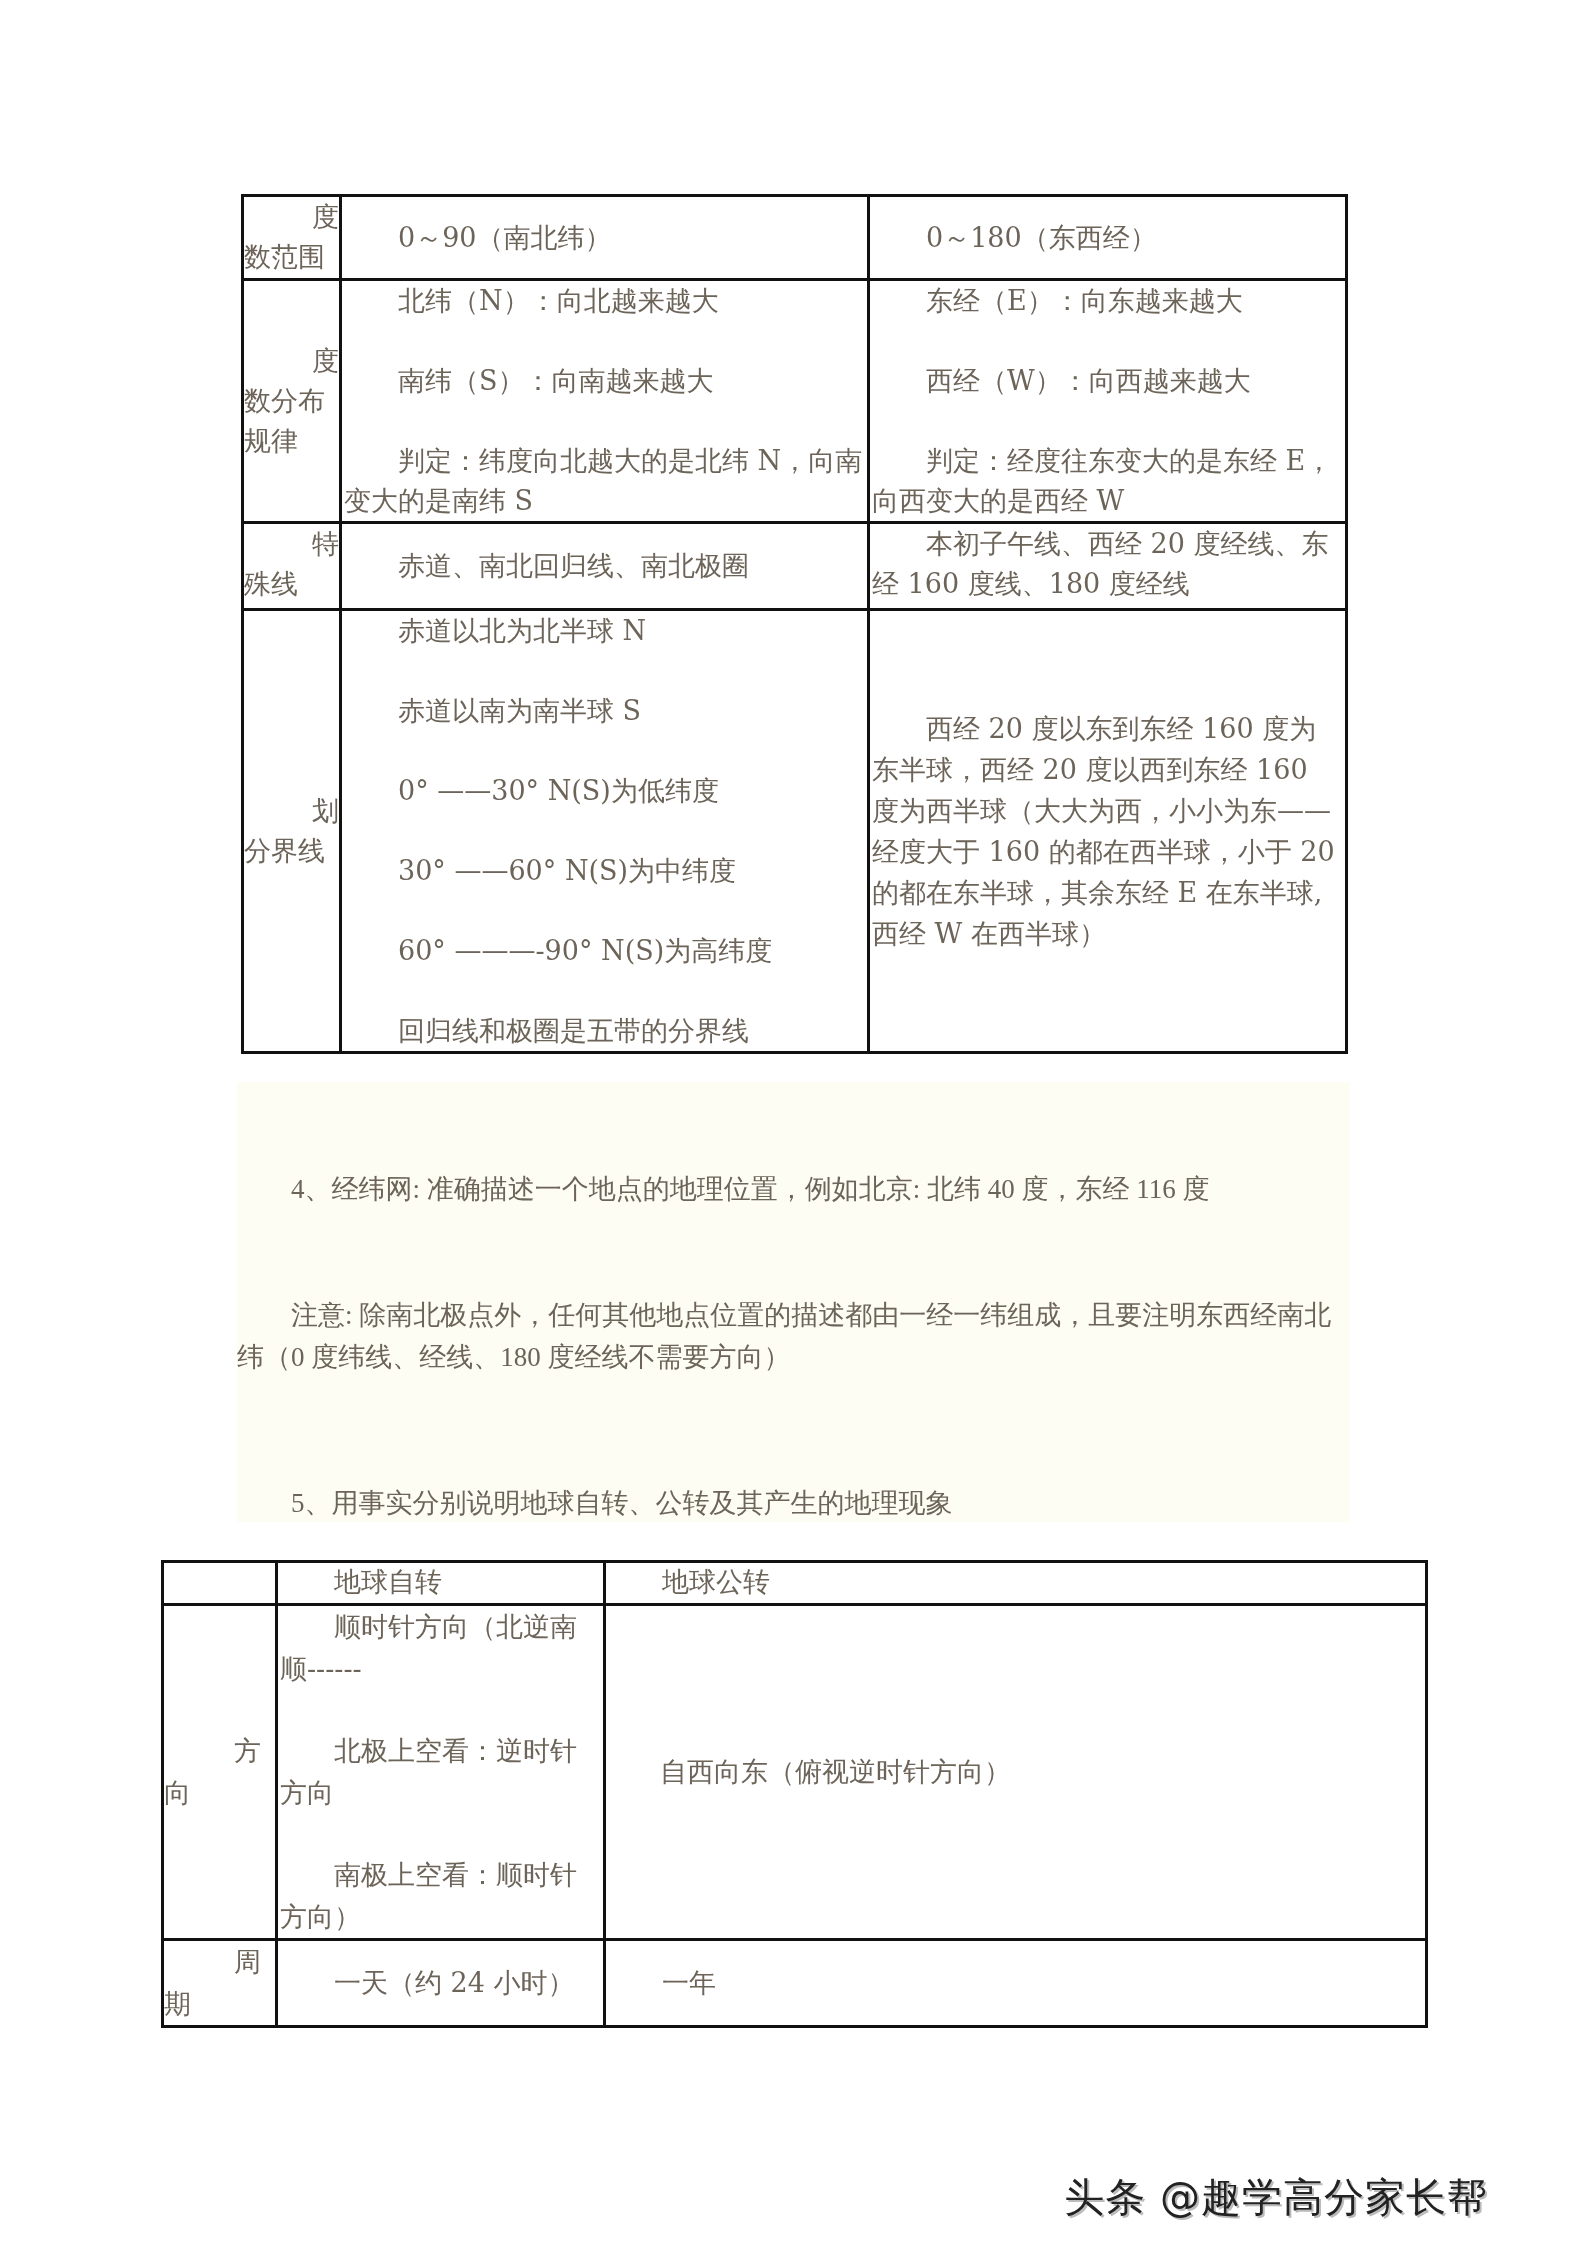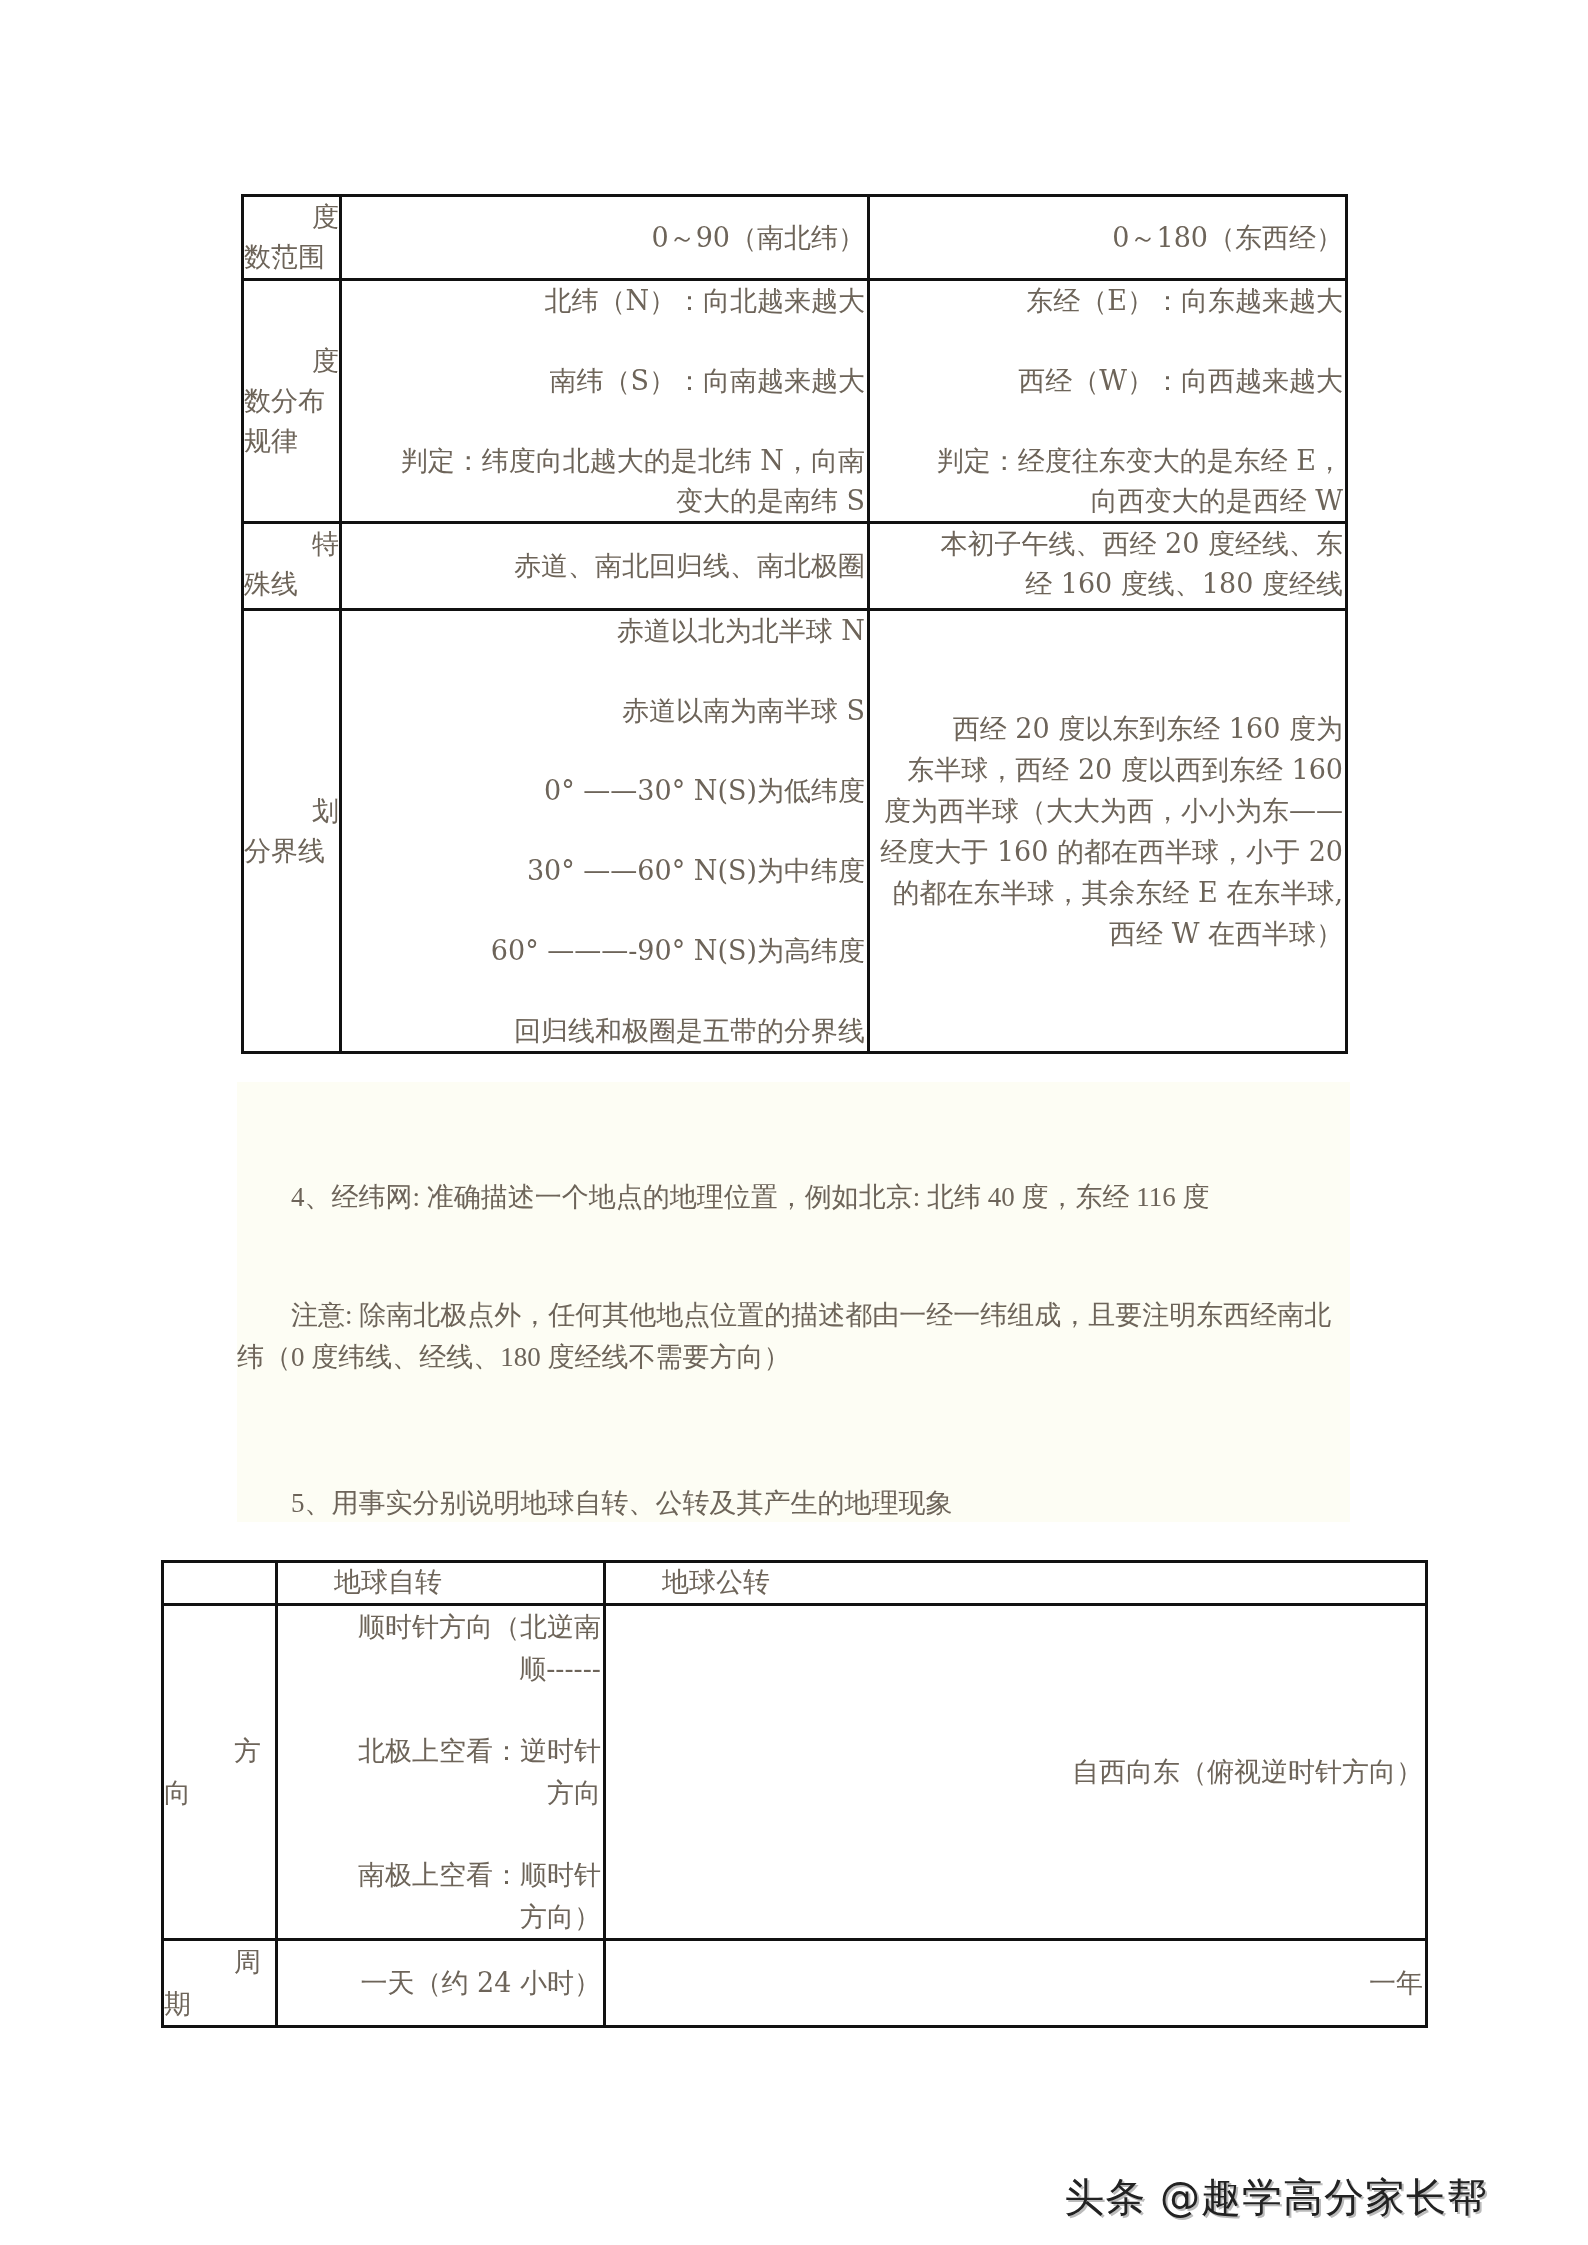--- a/index.html
+++ b/index.html
@@ -6,21 +6,21 @@
   body { width: 1588px; height: 2245px; position: relative; overflow: hidden;
          font-family: "DejaVu Serif", "Liberation Serif", serif; color: #6d6459; }
   .abs { position: absolute; }
   table { border-collapse: collapse; position: absolute; table-layout: fixed; }
   td { border: 3px solid #111; vertical-align: top; padding: 0; font-size: 27px; line-height: 40px; }
   .t1 { left: 241px; top: 194px; width: 1104px; }
   .t1 col.c1 { width: 98px; } .t1 col.c2 { width: 528px; } .t1 col.c3 { width: 478px; }
   .lbl { text-align: left; }
   .lbl .first { text-align: right; display: block; }
   .cell { padding: 0 2px; }
-  .ind { text-indent: 2em; text-align: right; }
+  .ind { text-indent: 2em; }
   .para { display: block; margin: 0; }
   .gap { height: 40px; display:block; }
   .vmid { vertical-align: middle; }
   .note { left: 237px; top: 1082px; width: 1113px; height: 440px; background: #fdfdf4; }
   .note p { margin: 0; font-size: 27px; line-height: 42px; text-indent: 2em; position: absolute; left: 0; width: 1113px;
             font-family: "Liberation Serif", "DejaVu Serif", serif; }
   .t2 { left: 161px; top: 1560px; width: 1264px; border-radius: 18px; }
   .t2 col.c1 { width: 114px; } .t2 col.c2 { width: 328px; } .t2 col.c3 { width: 822px; }
   .t2 td { font-size: 27px; line-height: 42px; }
   .wm { right: 100px; top: 2170px; font-family: "DejaVu Sans", sans-serif; font-size: 40px; color: #222;
@@ -99,21 +99,21 @@
       <p class="para ind">回归线和极圈是五带的分界线</p>
     </td>
     <td class="cell vmid">
       <p class="para ind" style="line-height:41px">西经 20 度以东到东经 160 度为东半球，西经 20 度以西到东经 160 度为西半球（大大为西，小小为东——经度大于 160 的都在西半球，小于 20 的都在东半球，其余东经 E 在东半球,西经 W 在西半球）</p>
     </td>
   </tr>
 </tbody>
   </table>
 
 <div class="abs note">
-  <p style="top:94px">4、经纬网: 准确描述一个地点的地理位置，例如北京: 北纬 40 度，东经 116 度</p>
+  <p style="top:86px">4、经纬网: 准确描述一个地点的地理位置，例如北京: 北纬 40 度，东经 116 度</p>
   <p style="top:212px">注意: 除南北极点外，任何其他地点位置的描述都由一经一纬组成，且要注明东西经南北纬（0 度纬线、经线、180 度经线不需要方向）</p>
   <p style="top:400px">5、用事实分别说明地球自转、公转及其产生的地理现象</p>
 </div>
 
 <table class="t2">
   <colgroup>
       <col class="c1">
       <col class="c2">
       <col class="c3">
     </colgroup>

